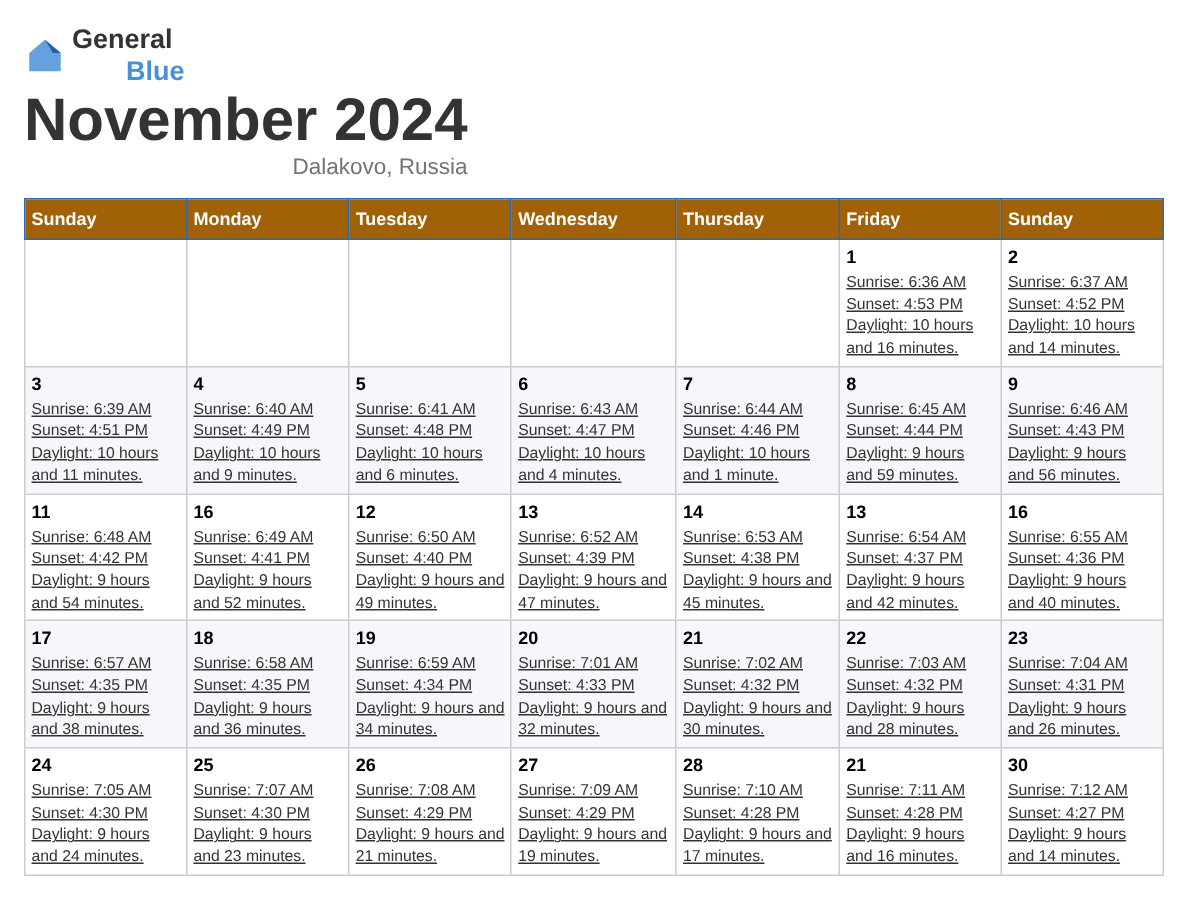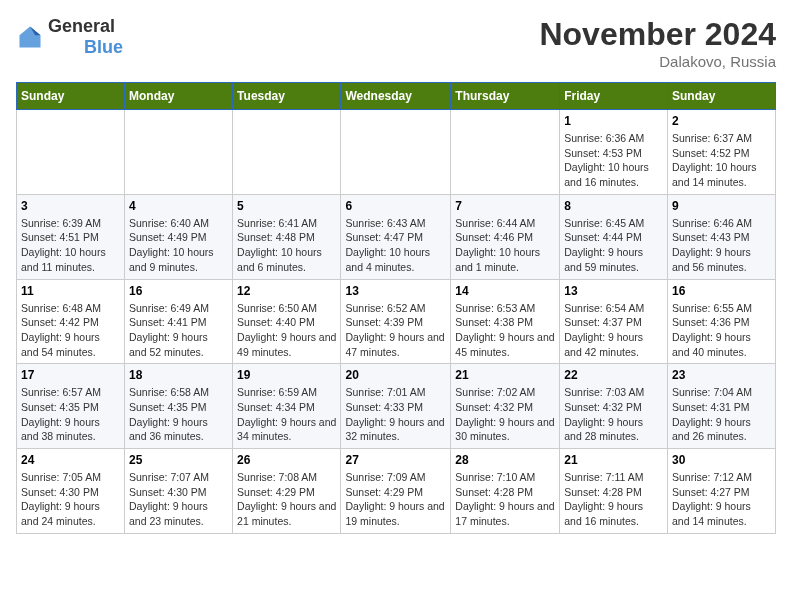--- a/index.html
+++ b/index.html
@@ -8,20 +8,21 @@
       background: #fff;
       width: 792px;
       min-height: 612px;
       padding: 16px;
     }
     .header {
       display: flex;
       justify-content: space-between;
       align-items: flex-start;
       margin-bottom: 12px;
+      flex-direction: column;
     }
     .logo {
       display: flex;
       align-items: center;
       gap: 4px;
     }
     .logo-text-general {
       font-size: 18px;
       font-weight: bold;
       color: #333;
@@ -33,35 +34,35 @@
       margin-left: 36px;
     }
     .logo-icon {
       width: 28px;
       height: 28px;
     }
     .title-block {
       text-align: right;
     }
     .month-title {
-      font-size: 32px;
+      font-size: 40px;
       font-weight: bold;
       color: #333;
     }
     .location {
       font-size: 15px;
       color: #737373;
     }
     .calendar {
       width: 100%;
       border-collapse: collapse;
       font-size: 11px;
     }
     .calendar th {
-      background-color: #4d7c0f;
+      background-color: #a16207;
       color: #fff;
       padding: 6px 4px;
       text-align: left;
       font-size: 12px;
       font-weight: bold;
       border: 1px solid #2a68b9;
     }
     .calendar td {
       border: 1px solid #ccc;
       vertical-align: top;
@@ -76,20 +77,21 @@
     .day-number {
       font-weight: bold;
       font-size: 12px;
       margin-bottom: 3px;
       display: block;
     }
     .day-info {
       font-size: 10.5px;
       color: #333;
       line-height: 1.4;
+      text-decoration: underline;
     }
     .empty-cell {
       background: #fff !important;
     }
   </style>
 </head>
 <body>
 
 <div class="header">
   <div class="logo">

